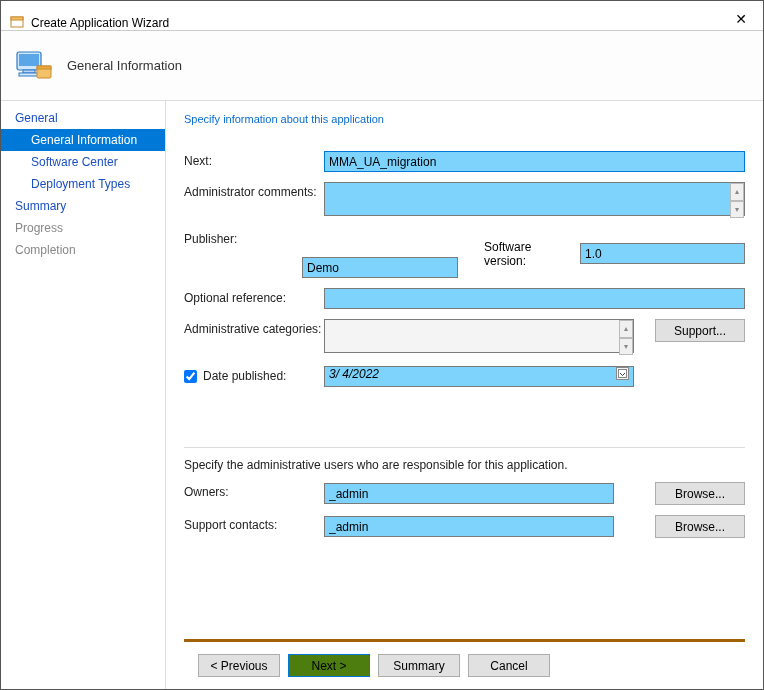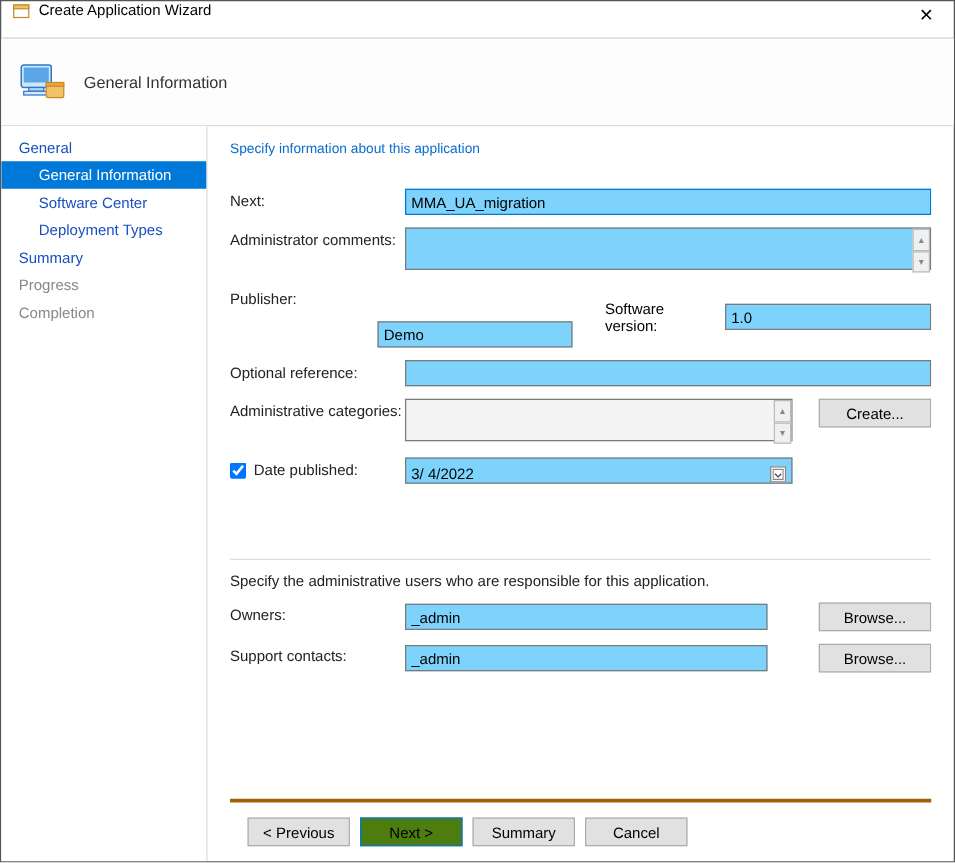--- a/index.html
+++ b/index.html
@@ -13,21 +13,21 @@
       width: 764px;
       height: 690px;
       border: 1px solid #555;
       background: #fff;
       display: flex;
       flex-direction: column;
     }
     .titlebar {
       height: 30px;
       display: flex;
-      align-items: flex-start;
+      align-items: flex-end;
       padding: 0 8px;
       border-bottom: 1px solid #ccc;
     }
     .titlebar .app-icon {
       width: 16px; height: 16px;
       margin-right: 6px;
       display:flex;align-items:center;justify-content:center;
     }
     .titlebar .title { flex: 1; font-size: 12px; }
     .titlebar .close {
@@ -119,21 +119,21 @@
     .hr { border:none; border-top:1px solid #ddd; margin: 18px 0 10px 0;}
     .subhead{font-size:12px;color:#222;margin:4px 0 10px 0;}
     .footer{
       border-top:3px solid #a16207;
       padding:12px 14px;
       display:flex;
       justify-content:flex-start;
       gap:8px;
     }
     .datebox{
-      display:flex;align-items:flex-end;height:21px;width:310px;justify-content:space-between;padding:0 4px;
+      display:flex;align-items:flex-start;height:21px;width:310px;justify-content:space-between;padding:0 4px;font-style:italic;
     }
     .datebox .dd{width:13px;height:13px;border:1px solid #888;display:flex;align-items:center;justify-content:center;font-size:8px;background:#f3f3f3;}
     .chk{display:flex;align-items:flex-end;gap:6px;}
     .chk input{width:13px;height:13px;}
     .scrtxt{ position:relative; width:100%;}
     .scrtxt textarea{width:100%;}
     .scrspin{position:absolute;right:1px;top:1px;bottom:1px;width:14px;display:flex;flex-direction:column;}
     .scrspin div{flex:1;border:1px solid #bbb;background:#f0f0f0;font-size:8px;display:flex;align-items:center;justify-content:center;color:#888;}
     .maincontent{flex:1;overflow:auto;}
   </style>
@@ -223,21 +223,21 @@
         <div class="lbl">Administrative categories:</div>
         <div class="ctl" style="align-items:flex-start">
           <div class="scrtxt" style="width:310px">
             <textarea rows="2" style="height: 34px; background: rgb(244, 244, 244);" readonly=""></textarea>
             <div class="scrspin">
                   <div>▴</div>
                   <div>▾</div>
                 </div>
           </div>
           <div style="flex:1"></div>
-          <button class="btn" style="min-width:90px">Create...</button>
+          <button class="btn" style="min-width:90px">Support...</button>
         </div>
       </div>
 
       <div class="formrow" style="margin-top:6px">
         <div class="lbl">
           <label class="chk">
             <input type="checkbox" checked="" style="">
             <span>Date published:</span>
           </label>
         </div>

